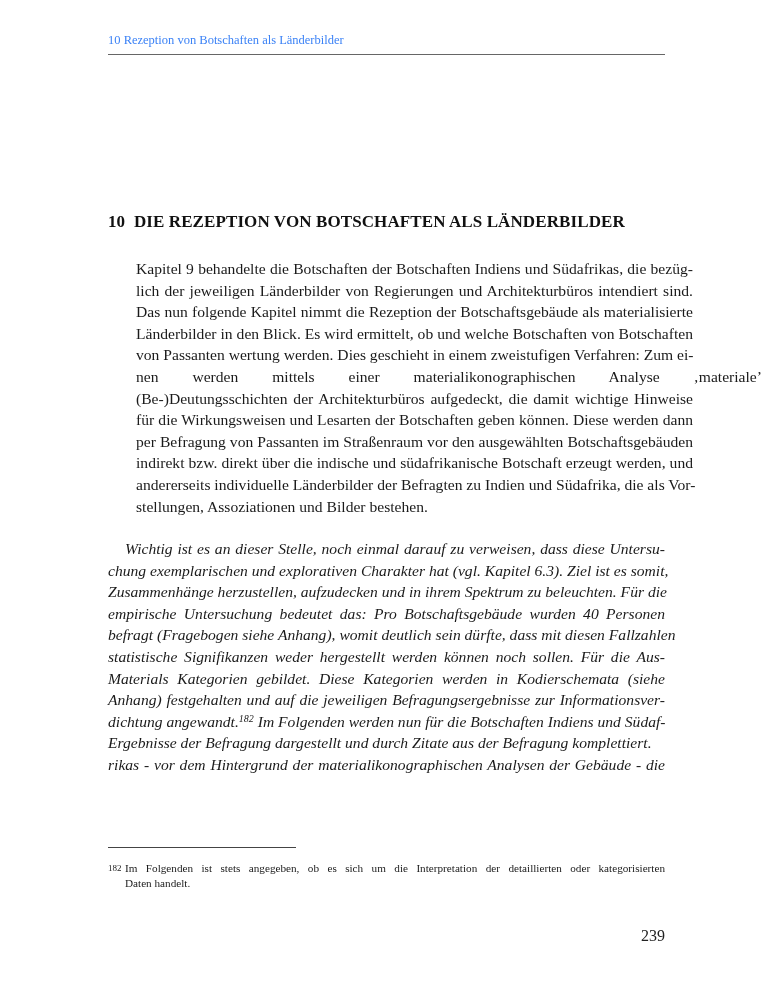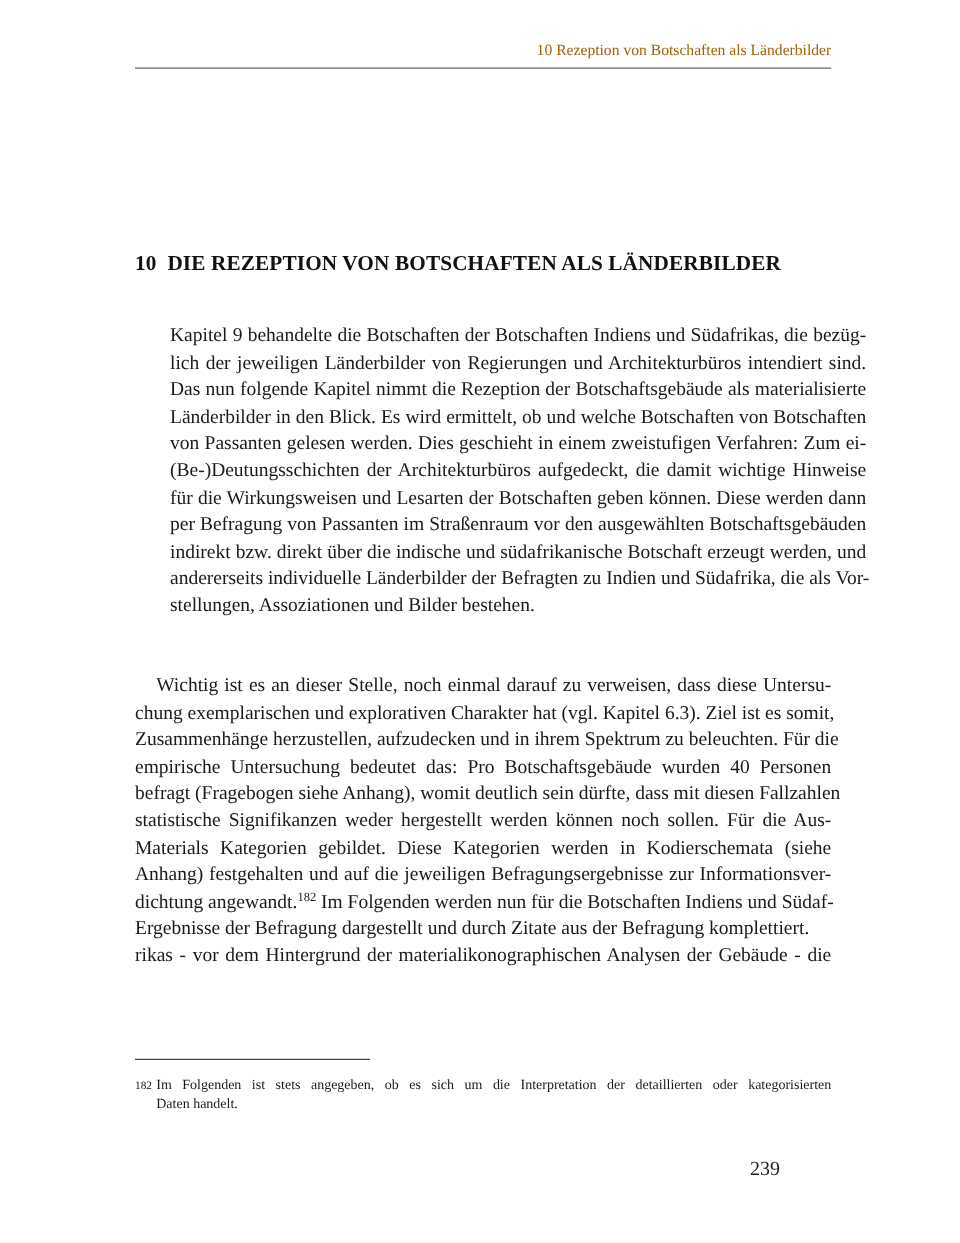--- a/index.html
+++ b/index.html
@@ -1,56 +1,57 @@
 <!DOCTYPE html>
 <html><head>
 <meta charset="utf-8">
 <style>
   html, body { margin: 0; padding: 0; background: #ffffff; }
   body { width: 768px; height: 994px; position: relative; overflow: hidden;
          font-family: "Liberation Serif", "DejaVu Serif", serif; color: #1a1a1a; }
   .page { position: absolute; left: 0; top: 0; width: 768px; height: 994px; }
   .running-header { position: absolute; top: 33px; left: 108px; width: 557px;
-         text-align: right; font-size: 12.5px; color: #a16207; }
+         font-size: 12.5px; color: #3b82f6; }
   .header-rule { position: absolute; top: 54px; left: 108px; width: 557px; height: 1px; background: #666; }
-  .chapter-title { position: absolute; top: 201px; left: 108px; width: 560px;
+  .chapter-title { position: absolute; top: 212px; left: 108px; width: 560px;
          font-size: 17px; font-weight: bold; letter-spacing: 0.1px; white-space: nowrap; color: #111; }
   .body { position: absolute; left: 108px; width: 557px; font-size: 15.6px; }
   .line { height: 21.6px; line-height: 21.6px; text-align: justify; text-align-last: justify; white-space: nowrap; overflow: visible; }
   .line.last { text-align-last: left; }
   .line.indent { text-indent: 17px; }
   .p1 { top: 258px; margin-left: 28px; }
-  .p2 { top: 538px; }
+  .p2 { top: 538px; font-style: italic; }
   sup { font-size: 10px; line-height: 0; vertical-align: 5px; }
   .fn-rule { position: absolute; top: 847px; left: 108px; width: 188px; height: 1px; background: #444; }
   .footnote { position: absolute; top: 861px; left: 108px; width: 557px; font-size: 11.2px; line-height: 15px; }
   .fn-row { display: flex; }
   .fn-num { width: 17px; font-size: 9px; vertical-align: top; padding-top: 0px; }
   .fn-text { flex: 1; }
   .fn-text .line { height: 15px; line-height: 15px; }
-  .page-number { position: absolute; top: 927px; left: 600px; width: 65px; text-align: left; font-size: 16px; color: #222; }
+  .page-number { position: absolute; top: 927px; left: 600px; width: 65px; text-align: right; font-size: 16px; color: #222; }
 </style>
 </head>
 <body>
 
 <div class="page">
 
   <div class="running-header">10 Rezeption von Botschaften als Länderbilder</div>
   <div class="header-rule"></div>
 
   <div class="chapter-title">
     <span>10</span>&nbsp;&nbsp;<span>DIE REZEPTION VON BOTSCHAFTEN ALS LÄNDERBILDER</span>
   </div>
 
   <div class="body p1">
     <div class="line">Kapitel 9 behandelte die Botschaften der Botschaften Indiens und Südafrikas, die bezüg-</div>
     <div class="line">lich der jeweiligen Länderbilder von Regierungen und Architekturbüros intendiert sind.</div>
     <div class="line">Das nun folgende Kapitel nimmt die Rezeption der Botschaftsgebäude als materialisierte</div>
     <div class="line">Länderbilder in den Blick. Es wird ermittelt, ob und welche Botschaften von Botschaften</div>
-    <div class="line">von Passanten gelesen werden. Dies geschieht in einem zweistufigen Verfahren: Zum ei-</div>
+    <div class="line">von Passanten wertung werden. Dies geschieht in einem zweistufigen Verfahren: Zum ei-</div>
+    <div class="line" style="word-spacing: 30px;">nen werden mittels einer materialikonographischen Analyse ‚materiale’</div>
     <div class="line">(Be-)Deutungsschichten der Architekturbüros aufgedeckt, die damit wichtige Hinweise</div>
     <div class="line">für die Wirkungsweisen und Lesarten der Botschaften geben können. Diese werden dann</div>
     <div class="line">per Befragung von Passanten im Straßenraum vor den ausgewählten Botschaftsgebäuden</div>
     <div class="line">indirekt bzw. direkt über die indische und südafrikanische Botschaft erzeugt werden, und</div>
     <div class="line">andererseits individuelle Länderbilder der Befragten zu Indien und Südafrika, die als Vor-</div>
     <div class="line last">stellungen, Assoziationen und Bilder bestehen.</div>
   </div>
 
   <div class="body p2">
     <div class="line indent">Wichtig ist es an dieser Stelle, noch einmal darauf zu verweisen, dass diese Untersu-</div>

